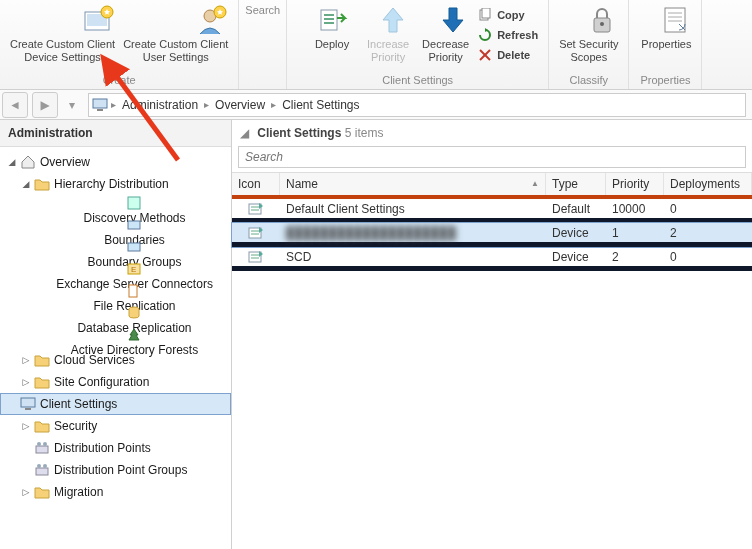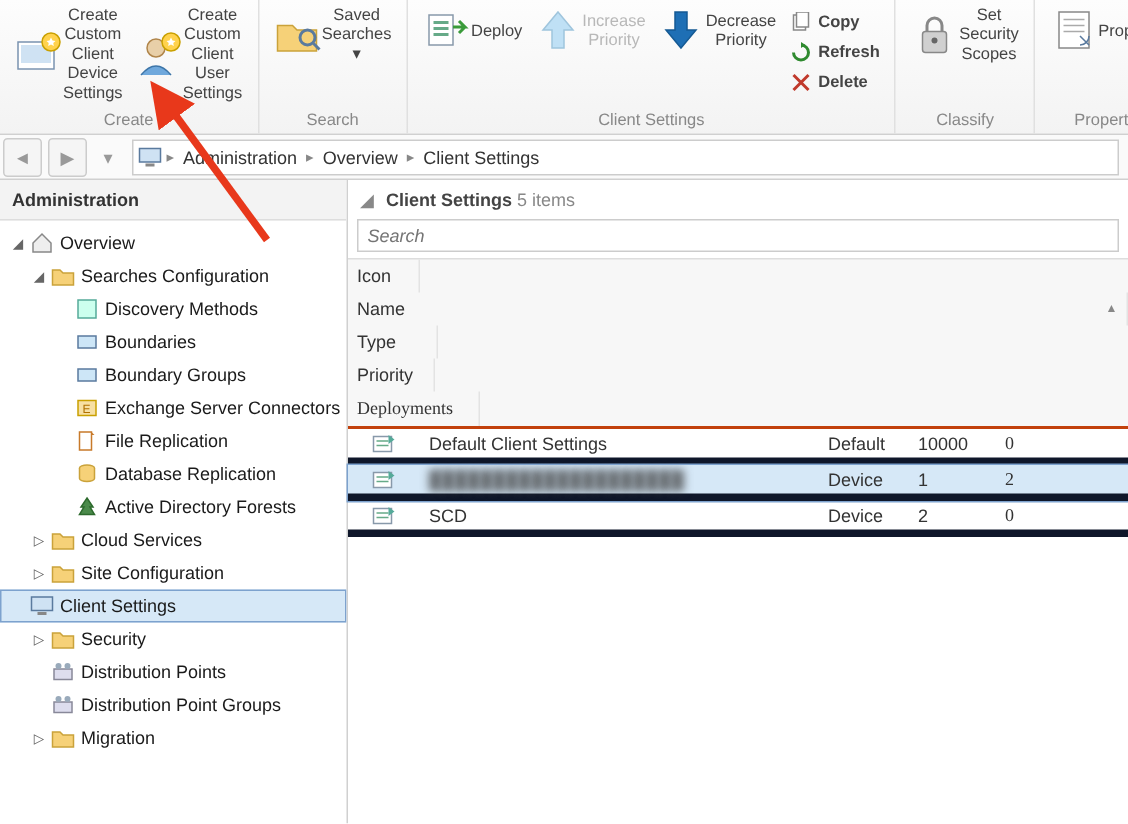--- a/index.html
+++ b/index.html
@@ -2,21 +2,21 @@
 <html><head>
 <meta charset="utf-8">
 <style>
 * { box-sizing: border-box; margin: 0; padding: 0; font-family: "Segoe UI", Tahoma, sans-serif; }
 body { width: 752px; height: 549px; background: #fff; font-size: 12px; color: #333; overflow: hidden; position: relative; }
 
 
 .ribbon { display: flex; height: 90px; border-bottom: 1px solid #d0d0d0; background: linear-gradient(#fdfdfd,#f3f3f3); }
 .ribbon-group { display: flex; flex-direction: column; align-items: center; border-right: 1px solid #e0e0e0; padding: 2px 6px 0; }
 .ribbon-buttons { display: flex; align-items: flex-start; flex: 1; }
-.ribbon-btn-large { display: flex; flex-direction: row; align-items: center; justify-content: flex-start; padding: 2px 4px; min-width: 60px; text-align: center; cursor: pointer; }
+.ribbon-btn-large { display: flex; flex-direction: column; align-items: flex-end; justify-content: flex-start; padding: 2px 4px; min-width: 60px; text-align: center; cursor: pointer; }
 .ribbon-btn-large .ic { width: 32px; height: 32px; margin-bottom: 2px; display:flex; align-items:center; justify-content:center;}
 .ribbon-btn-large .lbl { font-size: 11px; line-height: 13px; color: #444; }
 .ribbon-btn-large.disabled .lbl { color: #b8b8b8; }
 .ribbon-btn-small { display: flex; align-items: center; font-size: 11px; color: #444; padding: 1px 4px; cursor: pointer; font-weight: bold; }
 .ribbon-btn-small .ic-s { width: 16px; height: 16px; margin-right: 4px; display:flex;align-items:center;justify-content:center;}
 .ribbon-group-label { font-size: 11px; color: #888; padding: 2px 0 3px; }
 .small-stack { display:flex; flex-direction:column; gap:2px; padding-top:4px;}
 
 
 .navbar { display: flex; align-items: center; height: 30px; border-bottom: 1px solid #d0d0d0; background:#fafafa; }
@@ -29,33 +29,33 @@
 
 .main { display: flex; height: calc(549px - 90px - 30px); }
 .tree { width: 232px; border-right: 1px solid #d0d0d0; overflow: hidden; }
 .tree-title { background:#f3f3f3; border-bottom:1px solid #ddd; padding:6px 8px; font-weight:bold; color:#333;}
 .tree-body { padding: 4px 0; }
 .tree-row { display:flex; align-items:center; height:22px; padding-left: 6px; cursor:pointer; white-space:nowrap;}
 .tree-row.selected{ background:#d6e8f7; border:1px solid #7da2ce; padding-left:5px;}
 .tw { width:12px; text-align:center; color:#666; font-size:9px;}
 .fold { width:16px; height:16px; margin:0 2px; display:flex; align-items:center; justify-content:center;}
 .tlabel{ font-size:12px; color:#1a1a1a; margin-left:2px;}
-.ind1{padding-left:20px;} .ind2{padding-left:36px;}
+.ind1{padding-left:20px;} .ind2{padding-left:36px;flex-direction:column;}
 
 
 .content { flex:1; display:flex; flex-direction:column; }
 .content-header{ padding:6px 8px; color:#444;}
 .content-header .cnt{color:#888;}
 .expander{ width:14px; color:#888; display:inline-block;}
 .search-box{ margin:0 6px 4px; }
 .search-box input{ width:100%; height:22px; border:1px solid #ccc; padding:0 6px; font-style:italic; color:#888; font-size:12px;}
-.grid-head{ display:flex; border-top:1px solid #ddd; border-bottom:2px solid #c2410c; background:#f7f7f7;flex-direction:column;}
+.grid-head{ display:flex; border-top:1px solid #ddd; border-bottom:4px solid #c2410c; background:#f7f7f7;}
 .gh{ padding:4px 6px; border-right:1px solid #e3e3e3; font-size:12px; color:#333; position:relative;}
 .gh.sort::after{content:"▲"; font-size:8px; color:#888; position:absolute; right:6px; top:6px;}
-.col-icon{width:48px;} .col-name{flex:1;} .col-type{width:60px;} .col-prio{width:58px;} .col-dep{width:88px;font-family:Liberation Serif, serif;}
+.col-icon{width:48px;} .col-name{flex:1;} .col-type{width:60px;} .col-prio{width:58px;} .col-dep{width:88px;}
 .grid-row{ display:flex; align-items:center; border-bottom:5px solid #0f172a; height:24px;}
 .grid-row.sel{ background:#d6e8f7; outline:1px solid #7da2ce;}
 .gc{ padding:3px 6px; font-size:12px;}
 .gc.col-name.blur{ color:transparent; text-shadow:0 0 6px rgba(60,60,60,.7);}
 .row-ic{width:48px; display:flex; justify-content:center;}
 
 
 .anno-arrow{ position:absolute; pointer-events:none; z-index:50;}
 
 
@@ -88,32 +88,20 @@
               <path d="M24 5 l1 2 2 .3 -1.5 1.4 .4 2 -1.9 -1 -1.9 1 .4 -2 -1.5 -1.4 2 -.3 z" fill="#fff"></path>
             </svg>
         </div>
         <div class="lbl">Create Custom Client<br>User Settings</div>
       </div>
     </div>
     <div class="ribbon-group-label">Create</div>
   </div>
 
   <div class="ribbon-group">
-    <div class="ribbon-buttons">
-      <div class="ribbon-btn-large">
-        <div class="ic">
-          <svg width="32" height="32">
-              <path d="M2 10 h10 l3 3 h13 v14 h-26 z" fill="#f6d178" stroke="#caa23a"></path>
-              <circle cx="22" cy="18" r="5" fill="none" stroke="#5a7a9e" stroke-width="2"></circle>
-              <line x1="26" y1="22" x2="30" y2="26" stroke="#5a7a9e" stroke-width="2"></line>
-            </svg>
-        </div>
-        <div class="lbl">Saved<br>Searches ▾</div>
-      </div>
-    </div>
     <div class="ribbon-group-label">Search</div>
   </div>
 
   <div class="ribbon-group">
     <div class="ribbon-buttons">
       <div class="ribbon-btn-large">
         <div class="ic">
           <svg width="32" height="32">
               <rect x="4" y="6" width="16" height="20" fill="#fff" stroke="#89a"></rect>
               <path d="M7 11 h10 M7 15 h10 M7 19 h10" stroke="#6a8" stroke-width="2"></path>
@@ -240,21 +228,21 @@
           </span>
           <span class="tlabel">Overview</span>
         </div>
         <div class="tree-row ind1">
           <span class="tw">◢</span>
           <span class="fold">
             <svg width="16" height="16">
               <path d="M1 4 h5 l2 2 h7 v8 h-14 z" fill="#f6d178" stroke="#caa23a"></path>
             </svg>
           </span>
-          <span class="tlabel">Searches Configuration</span>
+          <span class="tlabel">Hierarchy Distribution</span>
         </div>
         <div class="tree-row ind2">
           <span class="tw"></span>
           <span class="fold">
             <svg width="16" height="16">
               <rect x="2" y="2" width="12" height="12" fill="#cfe" stroke="#5a9"></rect>
             </svg>
           </span>
           <span class="tlabel">Discovery Methods</span>
         </div>

